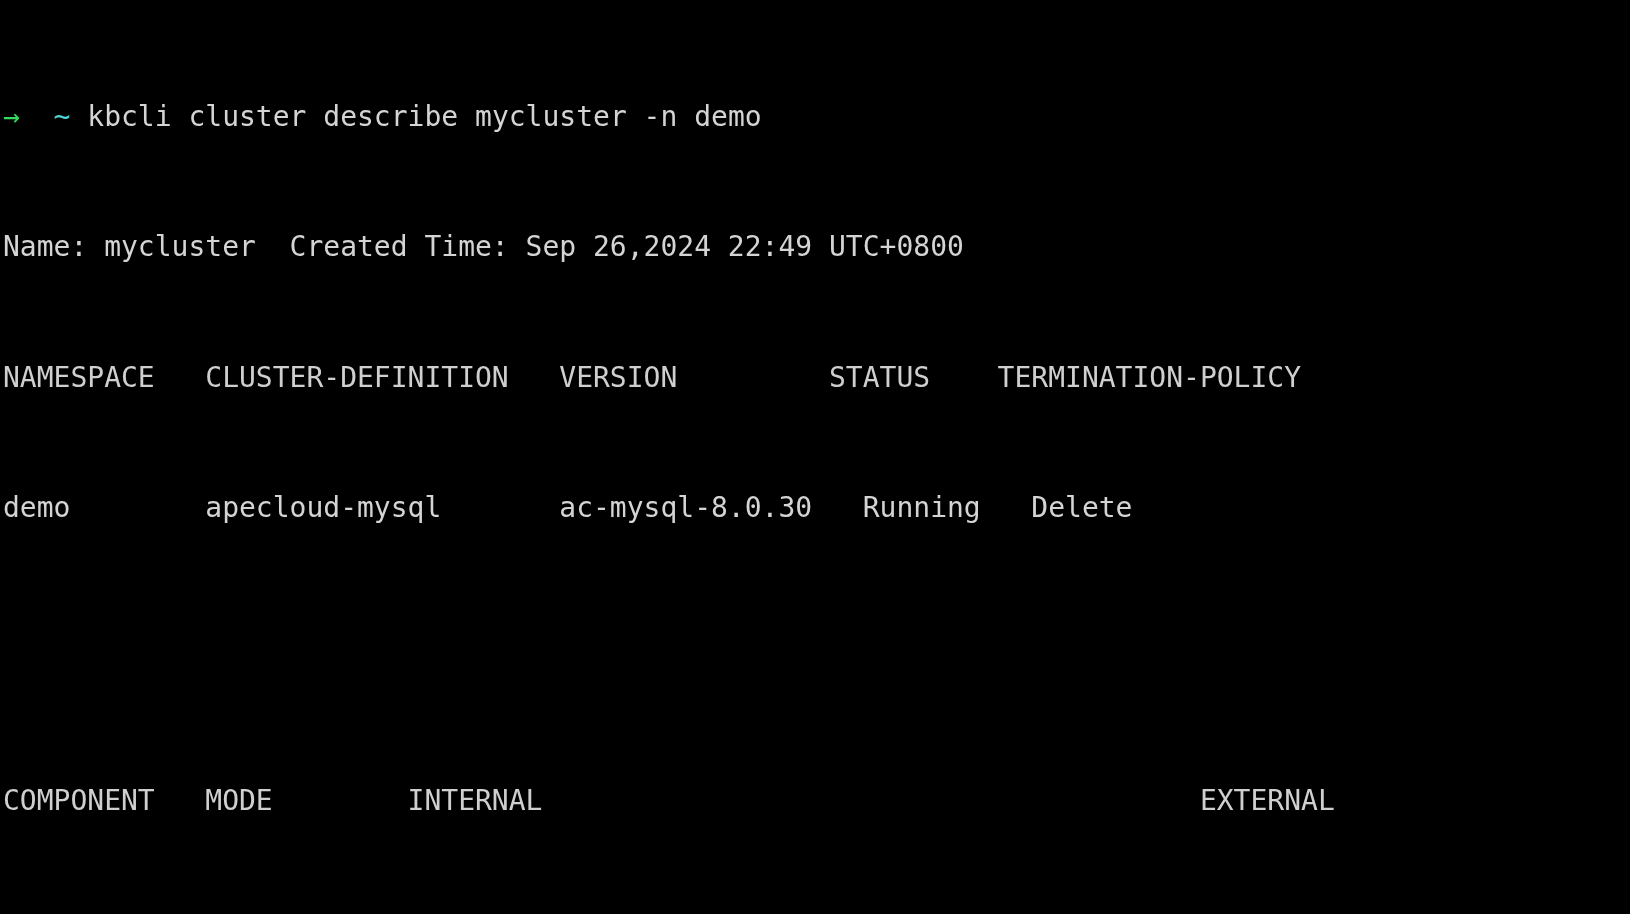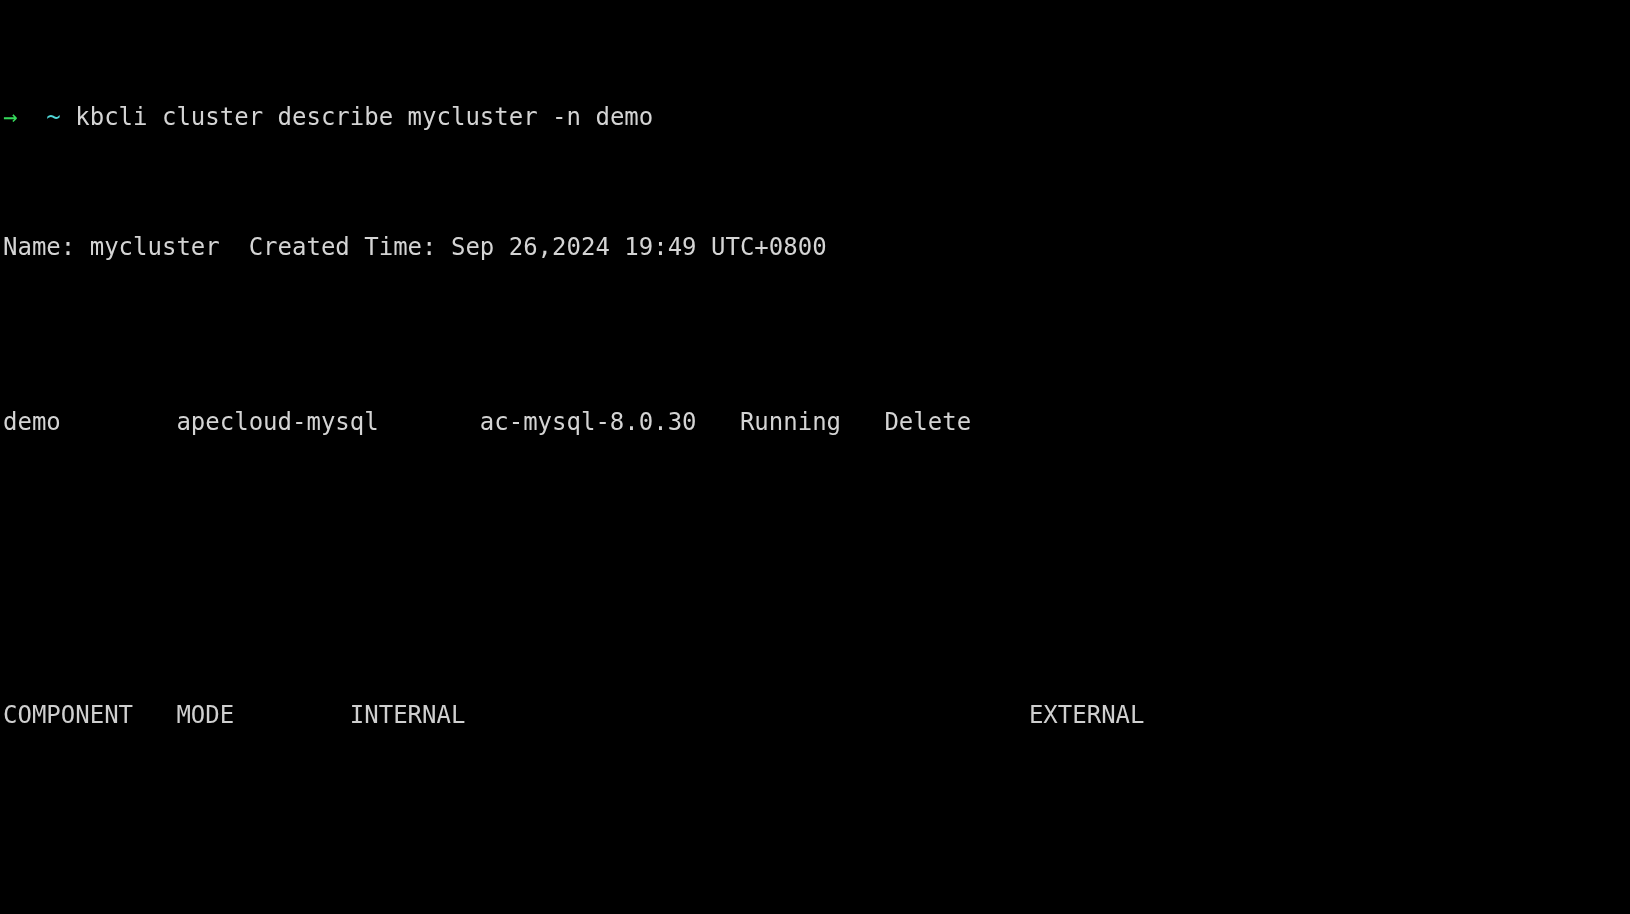--- a/index.html
+++ b/index.html
@@ -13,50 +13,51 @@
     height: 914px;
     overflow: hidden;
     font-family: "DejaVu Sans Mono", "Liberation Mono", monospace;
   }
   #terminal {
     width: 1630px;
     height: 914px;
     background: #000000;
     color: #d4d4d4;
     font-family: "DejaVu Sans Mono", "Liberation Mono", monospace;
-    font-size: 24px;
+    font-size: 28px;
     line-height: 32.6px;
     padding: 3px 0 0 0;
     box-sizing: border-box;
     white-space: pre;
     letter-spacing: 0px;
     -webkit-font-smoothing: antialiased;
   }
   .line {
     white-space: pre;
     height: 32.6px;
     padding-left: 3px;
   }
   .blank { height: 32.6px; }
   .arrow { color: #35d95b; }
   .tilde { color: #4fd6d6; }
   .cmd { color: #d4d4d4; }
   .out { color: #d4d4d4; }
   .hdr { color: #cfcfcf; }
-  .cell { color: #d4d4d4; margin-top: 12px; }
+  .cell { color: #d4d4d4; }
 </style>
 </head>
 <body>
 
 <div id="terminal" style="background: rgb(0, 0, 0); color: rgb(212, 212, 212);">
 
   <div class="line"><span class="arrow" style="color: rgb(53, 217, 91);">→</span><span class="out">  </span><span class="tilde" style="color: rgb(79, 214, 214);">~</span><span class="out"> </span><span class="cmd">kbcli cluster describe mycluster -n demo</span></div>
 
-  <div class="line out">Name: mycluster  Created Time: Sep 26,2024 19:49 UTC+0800</div>
+  <div class="line out">Name: mycluster  Created Time: Sep 26,2024 22:49 UTC+0800</div>
 
+  <div class="line hdr">NAMESPACE   CLUSTER-DEFINITION   VERSION         STATUS    TERMINATION-POLICY</div>
 
   <div class="line cell">demo        apecloud-mysql       ac-mysql-8.0.30   Running   Delete</div>
 
   <div class="blank"></div>
 
 
   <div class="line hdr">COMPONENT   MODE        INTERNAL                                       EXTERNAL</div>
 
   
 

